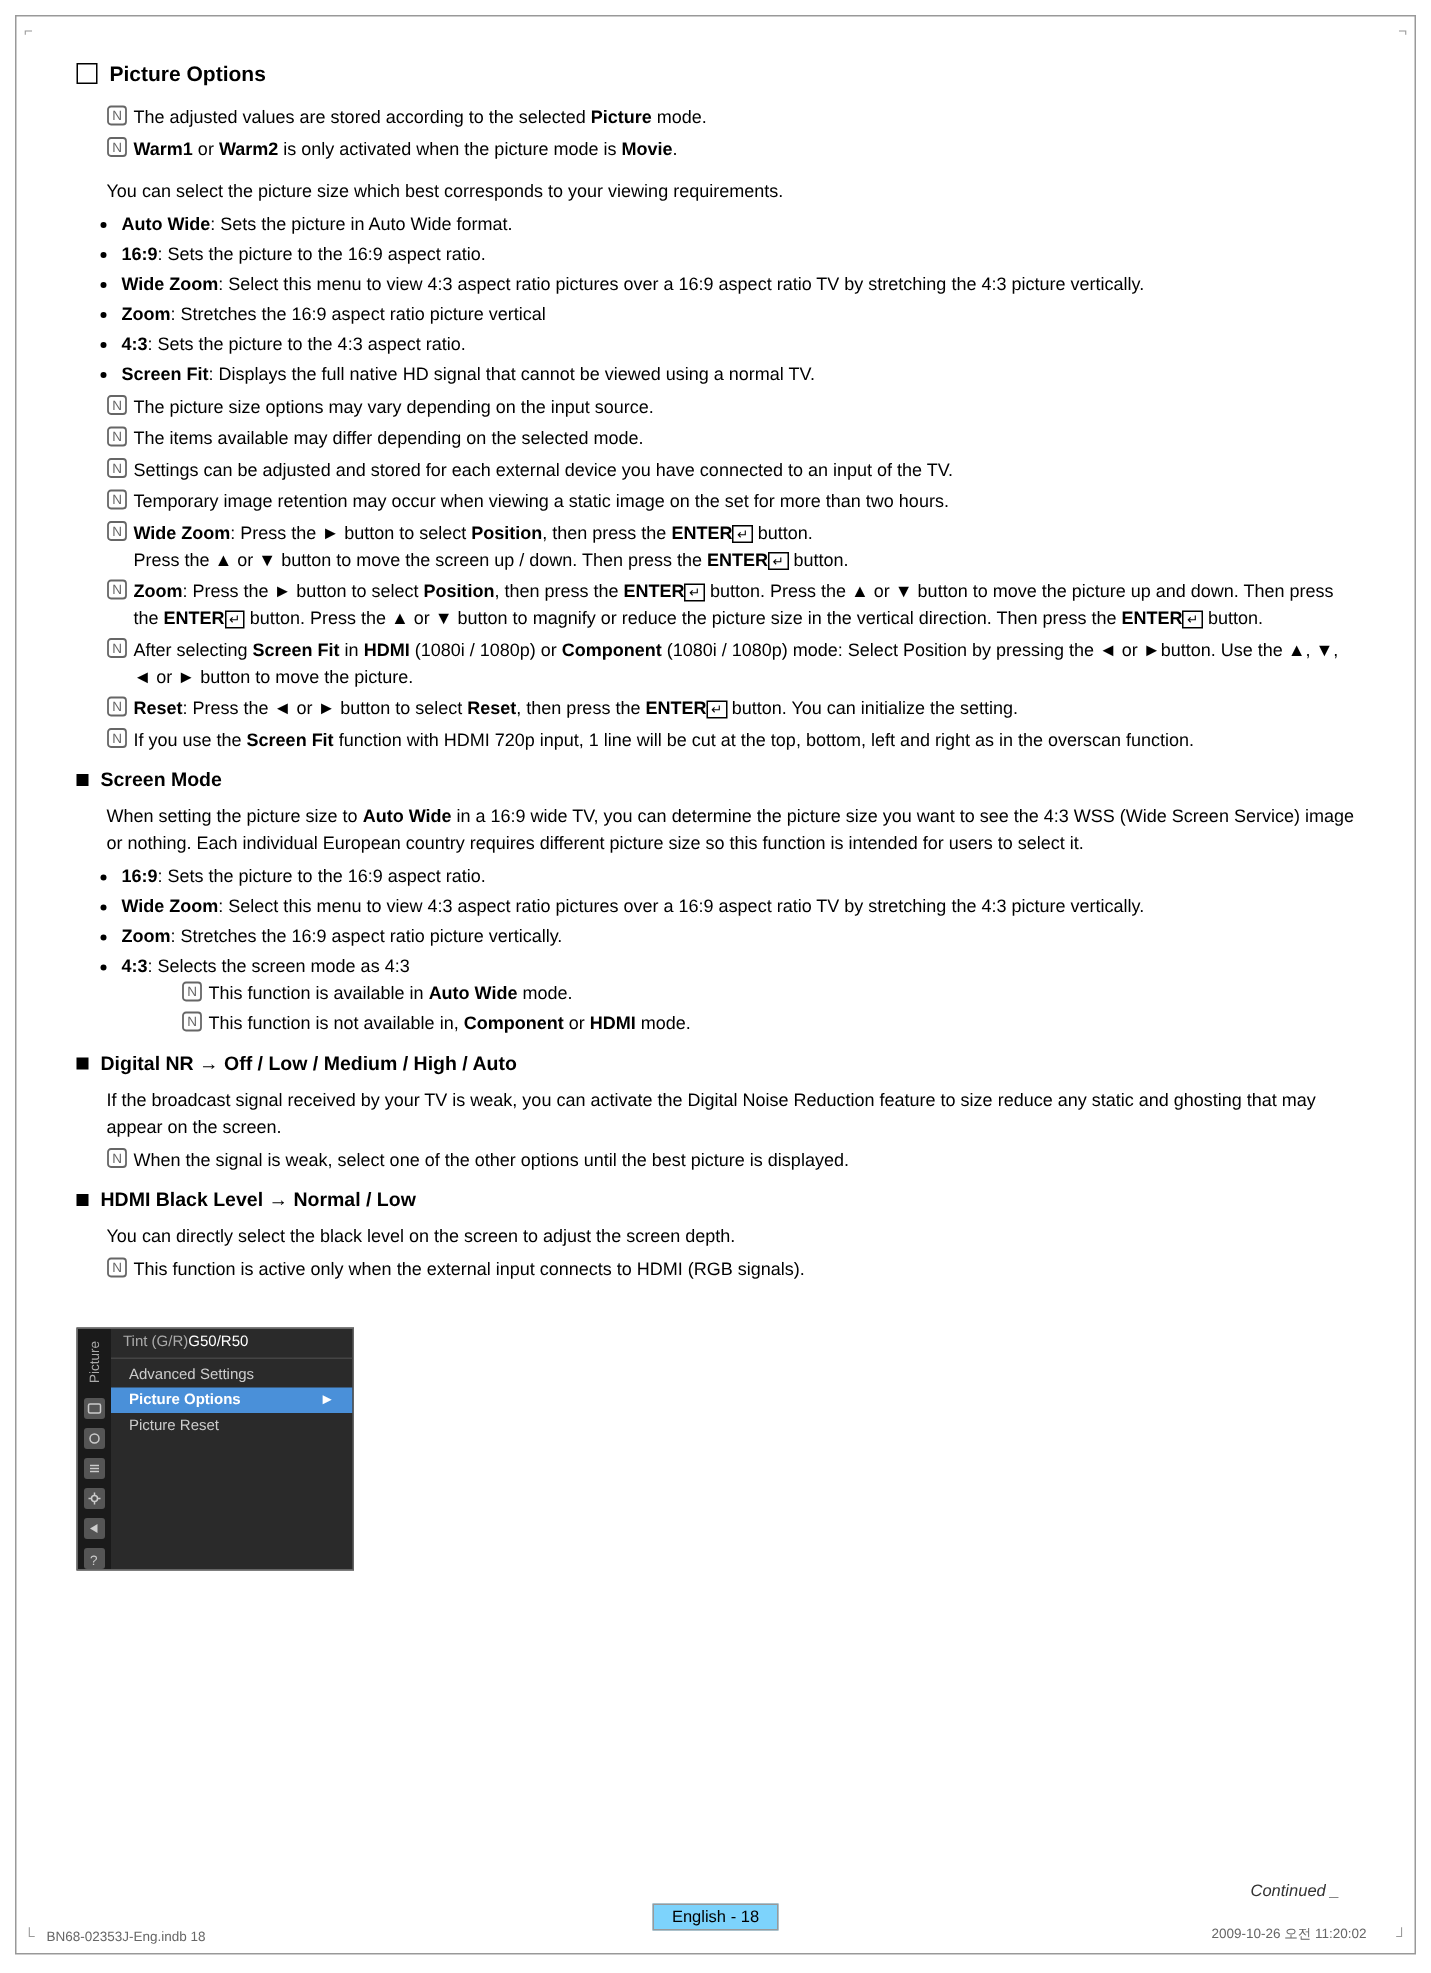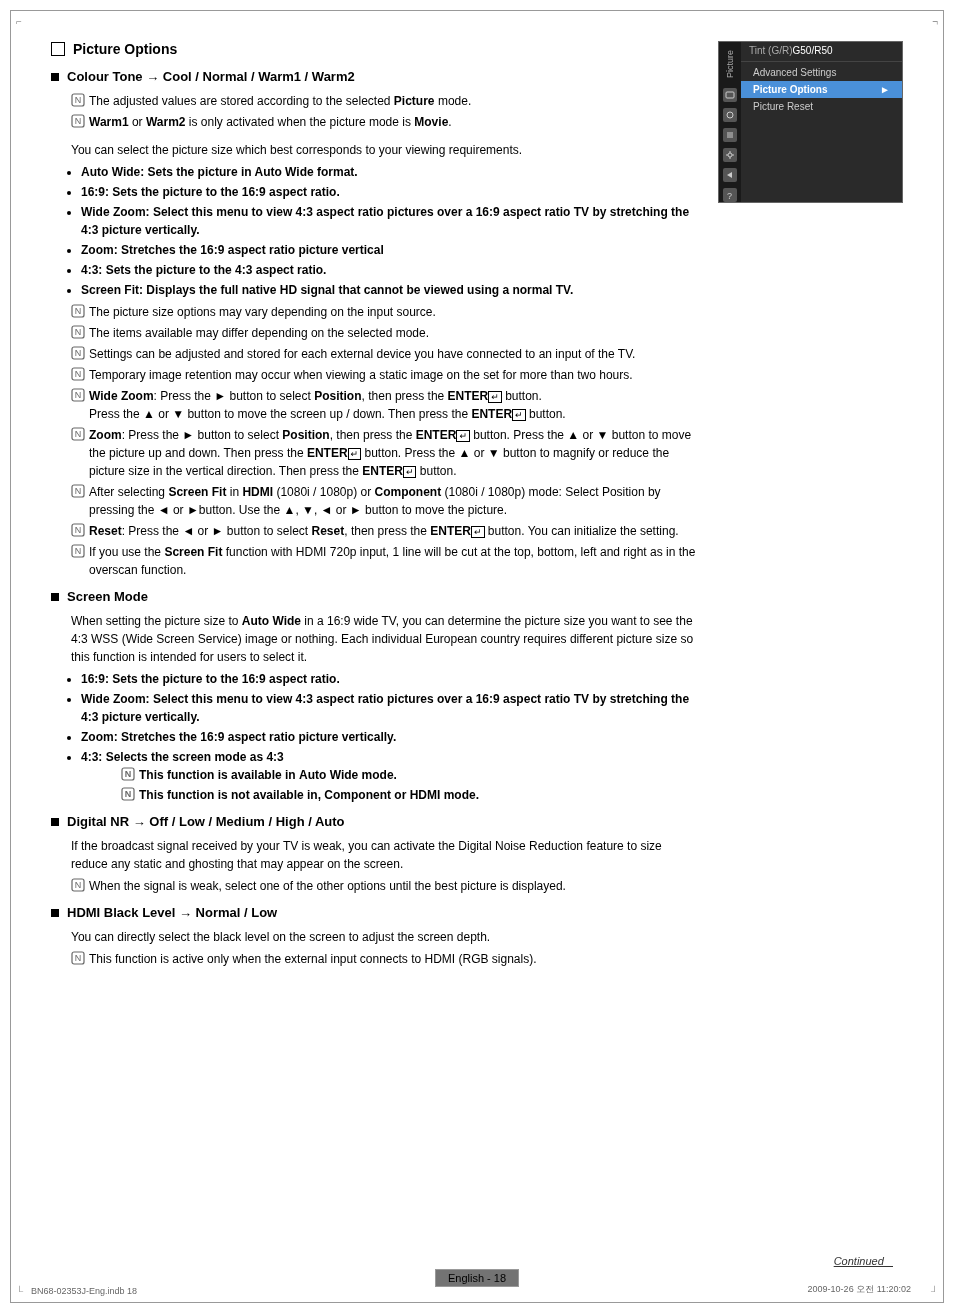--- a/index.html
+++ b/index.html
@@ -43,20 +43,21 @@
       flex-shrink: 0;
     }
     .section-title {
       font-size: 13px;
       font-weight: bold;
     }
     .content-area {
       display: flex;
       gap: 20px;
       margin-bottom: 6px;
+      flex-direction: column;
     }
     .text-column {
       flex: 1;
     }
     .menu-image {
       width: 185px;
       flex-shrink: 0;
       margin-top: 0;
     }
     .menu-box {
@@ -124,21 +125,21 @@
       color: #fff;
     }
     .menu-divider {
       border-top: 1px solid #444;
       margin: 2px 0;
     }
 
     p { margin-bottom: 4px; line-height: 1.5; }
     .sub-section { margin-bottom: 10px; }
     .indent { margin-left: 20px; }
-    .bullet-list { margin-left: 30px; margin-bottom: 4px; font-weight: bold; }
+    .bullet-list { margin-left: 30px; margin-bottom: 4px; }
     .bullet-list li { list-style: disc; margin-bottom: 2px; line-height: 1.5; }
     .note { display: flex; align-items: flex-start; gap: 4px; margin-bottom: 3px; margin-left: 20px; }
     .note-icon {
       width: 14px;
       height: 14px;
       flex-shrink: 0;
       margin-top: 1px;
     }
     .note-icon svg { display: block; }
     .note-text { line-height: 1.5; flex: 1; }
@@ -149,29 +150,28 @@
       left: 0;
       right: 0;
       display: flex;
       justify-content: center;
       align-items: center;
     }
     .page-number-box {
       border: 1px solid #999;
       padding: 2px 12px;
       font-size: 11px;
-      background: #737373;
+      background: #7dd3fc;
     }
     .continued-text {
       position: absolute;
       right: 50px;
       bottom: 35px;
       font-style: italic;
       font-size: 11px;
-      text-decoration: underline;
       color: #333;
     }
     .doc-info-left {
       position: absolute;
       bottom: 6px;
       left: 20px;
       font-size: 9px;
       color: #666;
     }
     .doc-info-right {
@@ -215,24 +215,20 @@
 
   <div class="content-area">
     <div class="text-column">
 
       <div class="main-heading">
         <div class="checkbox-icon"></div>
         <span class="main-heading-text">Picture Options</span>
       </div>
 
       <div class="sub-section">
-        <div class="section-heading">
-          <div style="width:8px;height:8px;background:#000;flex-shrink:0;"></div>
-          <span class="section-title"><span>Colour Tone → Cool / Normal / Warm1 / Warm2</span></span>
-        </div>
         <div class="note">
           <div class="note-icon">
             <svg width="14" height="14" viewBox="0 0 14 14">
                 <rect x="1" y="1" width="12" height="12" rx="2" fill="none" stroke="#666" stroke-width="1.2"></rect>
                 <text x="7" y="10" text-anchor="middle" font-size="9" fill="#666">N</text>
               </svg>
           </div>
           <span class="note-text">The adjusted values are stored according to the selected <b>Picture</b> mode.</span>
         </div>
         <div class="note">

